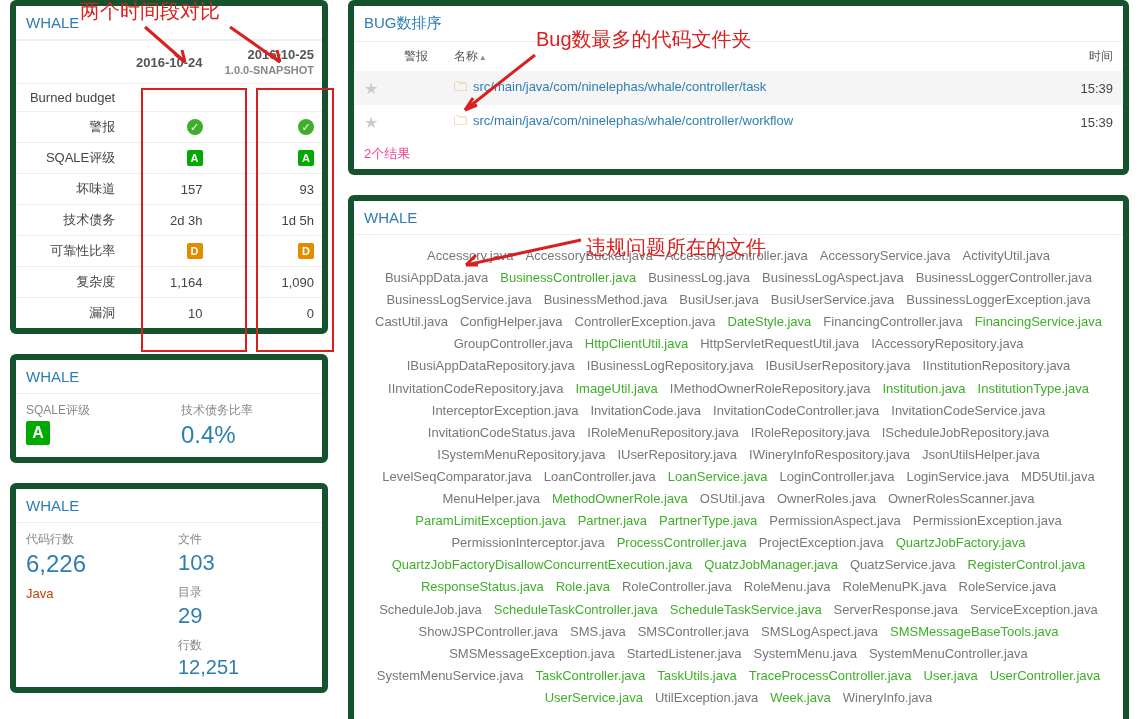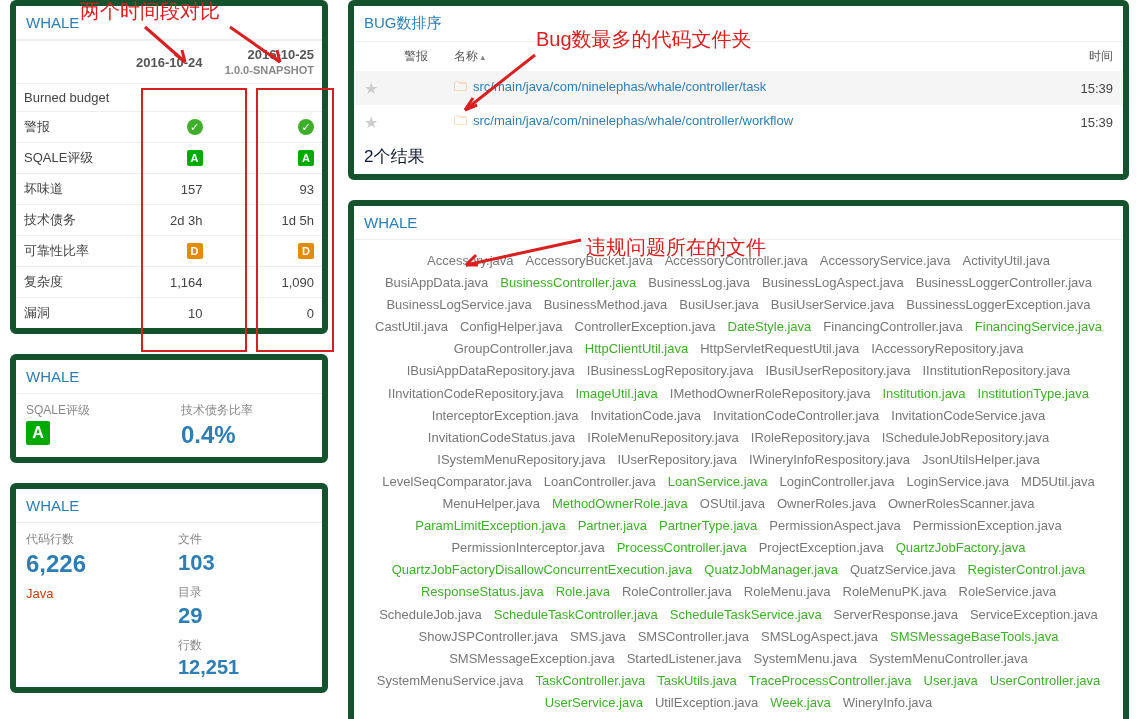--- a/index.html
+++ b/index.html
@@ -7,30 +7,30 @@
   .layout{display:flex}
   .left{width:338px;padding:0 10px 10px 10px}
   .right{flex:1;padding:0 10px 10px 10px}
   .card{border:6px solid #14532d;border-radius:6px;margin-bottom:20px;background:#fff}
   .card-h{color:#2e7eb3;font-size:15px;padding:8px 10px;border-bottom:1px solid #eee}
   .card-b{padding:8px 10px}
 
   
   .tbl{width:100%;border-collapse:collapse;font-size:13px}
   .tbl th,.tbl td{padding:6px 8px;text-align:right;border-top:1px solid #eee}
-  .tbl th:first-child,.tbl td:first-child{text-align:left}
+  .tbl th:first-child,.tbl td:first-child{text-align:right}
   .tbl thead th{color:#555;font-weight:600}
   .sub{font-size:11px;color:#888}
   .ok{display:inline-block;width:16px;height:16px;border-radius:50%;background:#3fae2a;color:#fff;font-size:11px;line-height:16px;text-align:center}
   .grade{display:inline-block;width:16px;height:16px;border-radius:2px;color:#fff;font-size:11px;line-height:16px;text-align:center;font-weight:600}
   .gA{background:#0a0}
   .gD{background:#e28c00}
 
   .metric-label{color:#888;font-size:12px;margin-bottom:2px}
-  .metric-value{color:#2e7eb3;font-size:24px;font-weight:700}
+  .metric-value{color:#2e7eb3;font-size:24px;font-weight:400}
   .flex{display:flex;gap:24px}
   .col{flex:1}
 
   
   .bug-head{display:flex;padding:6px 10px;font-size:12px;color:#555}
   .bug-col-star{width:40px}
   .bug-col-warn{width:50px}
   .bug-col-name{flex:1}
   .bug-col-time{width:60px;text-align:right}
   .bug-row{display:flex;align-items:center;padding:6px 10px;font-size:13px}
@@ -189,21 +189,21 @@
             <div class="bug-col-name"><span class="folder">🗀</span><span class="path">src/main/java/com/ninelephas/whale/controller/task</span></div>
             <div class="bug-col-time">15:39</div>
           </div>
           <div class="bug-row">
             <div class="bug-col-star"><span class="star">★</span></div>
             <div class="bug-col-warn"></div>
             <div class="bug-col-name"><span class="folder">🗀</span><span class="path">src/main/java/com/ninelephas/whale/controller/workflow</span></div>
             <div class="bug-col-time">15:39</div>
           </div>
         </div>
-      <div style="padding:6px 10px;color:#0f172a;font-size:17px">2个结果</div>
+      <div style="padding:6px 10px;color:#ec4899;font-size:13px">2个结果</div>
     </div>
 
     <div class="card">
       <div class="card-h">WHALE</div>
       <div class="cloud" id="cloud"><span>Accessory.java</span><span>AccessoryBucket.java</span><span>AccessoryController.java</span><span>AccessoryService.java</span><span>ActivityUtil.java</span><span>BusiAppData.java</span><span class="v">BusinessController.java</span><span>BusinessLog.java</span><span>BusinessLogAspect.java</span><span>BusinessLoggerController.java</span><span>BusinessLogService.java</span><span>BusinessMethod.java</span><span>BusiUser.java</span><span>BusiUserService.java</span><span>BussinessLoggerException.java</span><span>CastUtil.java</span><span>ConfigHelper.java</span><span>ControllerException.java</span><span class="v">DateStyle.java</span><span>FinancingController.java</span><span class="v">FinancingService.java</span><span>GroupController.java</span><span class="v">HttpClientUtil.java</span><span>HttpServletRequestUtil.java</span><span>IAccessoryRepository.java</span><span>IBusiAppDataRepository.java</span><span>IBusinessLogRepository.java</span><span>IBusiUserRepository.java</span><span>IInstitutionRepository.java</span><span>IInvitationCodeRepository.java</span><span class="v">ImageUtil.java</span><span>IMethodOwnerRoleRepository.java</span><span class="v">Institution.java</span><span class="v">InstitutionType.java</span><span>InterceptorException.java</span><span>InvitationCode.java</span><span>InvitationCodeController.java</span><span>InvitationCodeService.java</span><span>InvitationCodeStatus.java</span><span>IRoleMenuRepository.java</span><span>IRoleRepository.java</span><span>IScheduleJobRepository.java</span><span>ISystemMenuRepository.java</span><span>IUserRepository.java</span><span>IWineryInfoRespository.java</span><span>JsonUtilsHelper.java</span><span>LevelSeqComparator.java</span><span>LoanController.java</span><span class="v">LoanService.java</span><span>LoginController.java</span><span>LoginService.java</span><span>MD5Util.java</span><span>MenuHelper.java</span><span class="v">MethodOwnerRole.java</span><span>OSUtil.java</span><span>OwnerRoles.java</span><span>OwnerRolesScanner.java</span><span class="v">ParamLimitException.java</span><span class="v">Partner.java</span><span class="v">PartnerType.java</span><span>PermissionAspect.java</span><span>PermissionException.java</span><span>PermissionInterceptor.java</span><span class="v">ProcessController.java</span><span>ProjectException.java</span><span class="v">QuartzJobFactory.java</span><span class="v">QuartzJobFactoryDisallowConcurrentExecution.java</span><span class="v">QuatzJobManager.java</span><span>QuatzService.java</span><span class="v">RegisterControl.java</span><span class="v">ResponseStatus.java</span><span class="v">Role.java</span><span>RoleController.java</span><span>RoleMenu.java</span><span>RoleMenuPK.java</span><span>RoleService.java</span><span>ScheduleJob.java</span><span class="v">ScheduleTaskController.java</span><span class="v">ScheduleTaskService.java</span><span>ServerResponse.java</span><span>ServiceException.java</span><span>ShowJSPController.java</span><span>SMS.java</span><span>SMSController.java</span><span>SMSLogAspect.java</span><span class="v">SMSMessageBaseTools.java</span><span>SMSMessageException.java</span><span>StartedListener.java</span><span>SystemMenu.java</span><span>SystemMenuController.java</span><span>SystemMenuService.java</span><span class="v">TaskController.java</span><span class="v">TaskUtils.java</span><span class="v">TraceProcessController.java</span><span class="v">User.java</span><span class="v">UserController.java</span><span class="v">UserService.java</span><span>UtilException.java</span><span class="v">Week.java</span><span>WineryInfo.java</span></div>
     </div>
 
     <div class="card">
       <div class="card-h">WHALE</div>
     </div>

